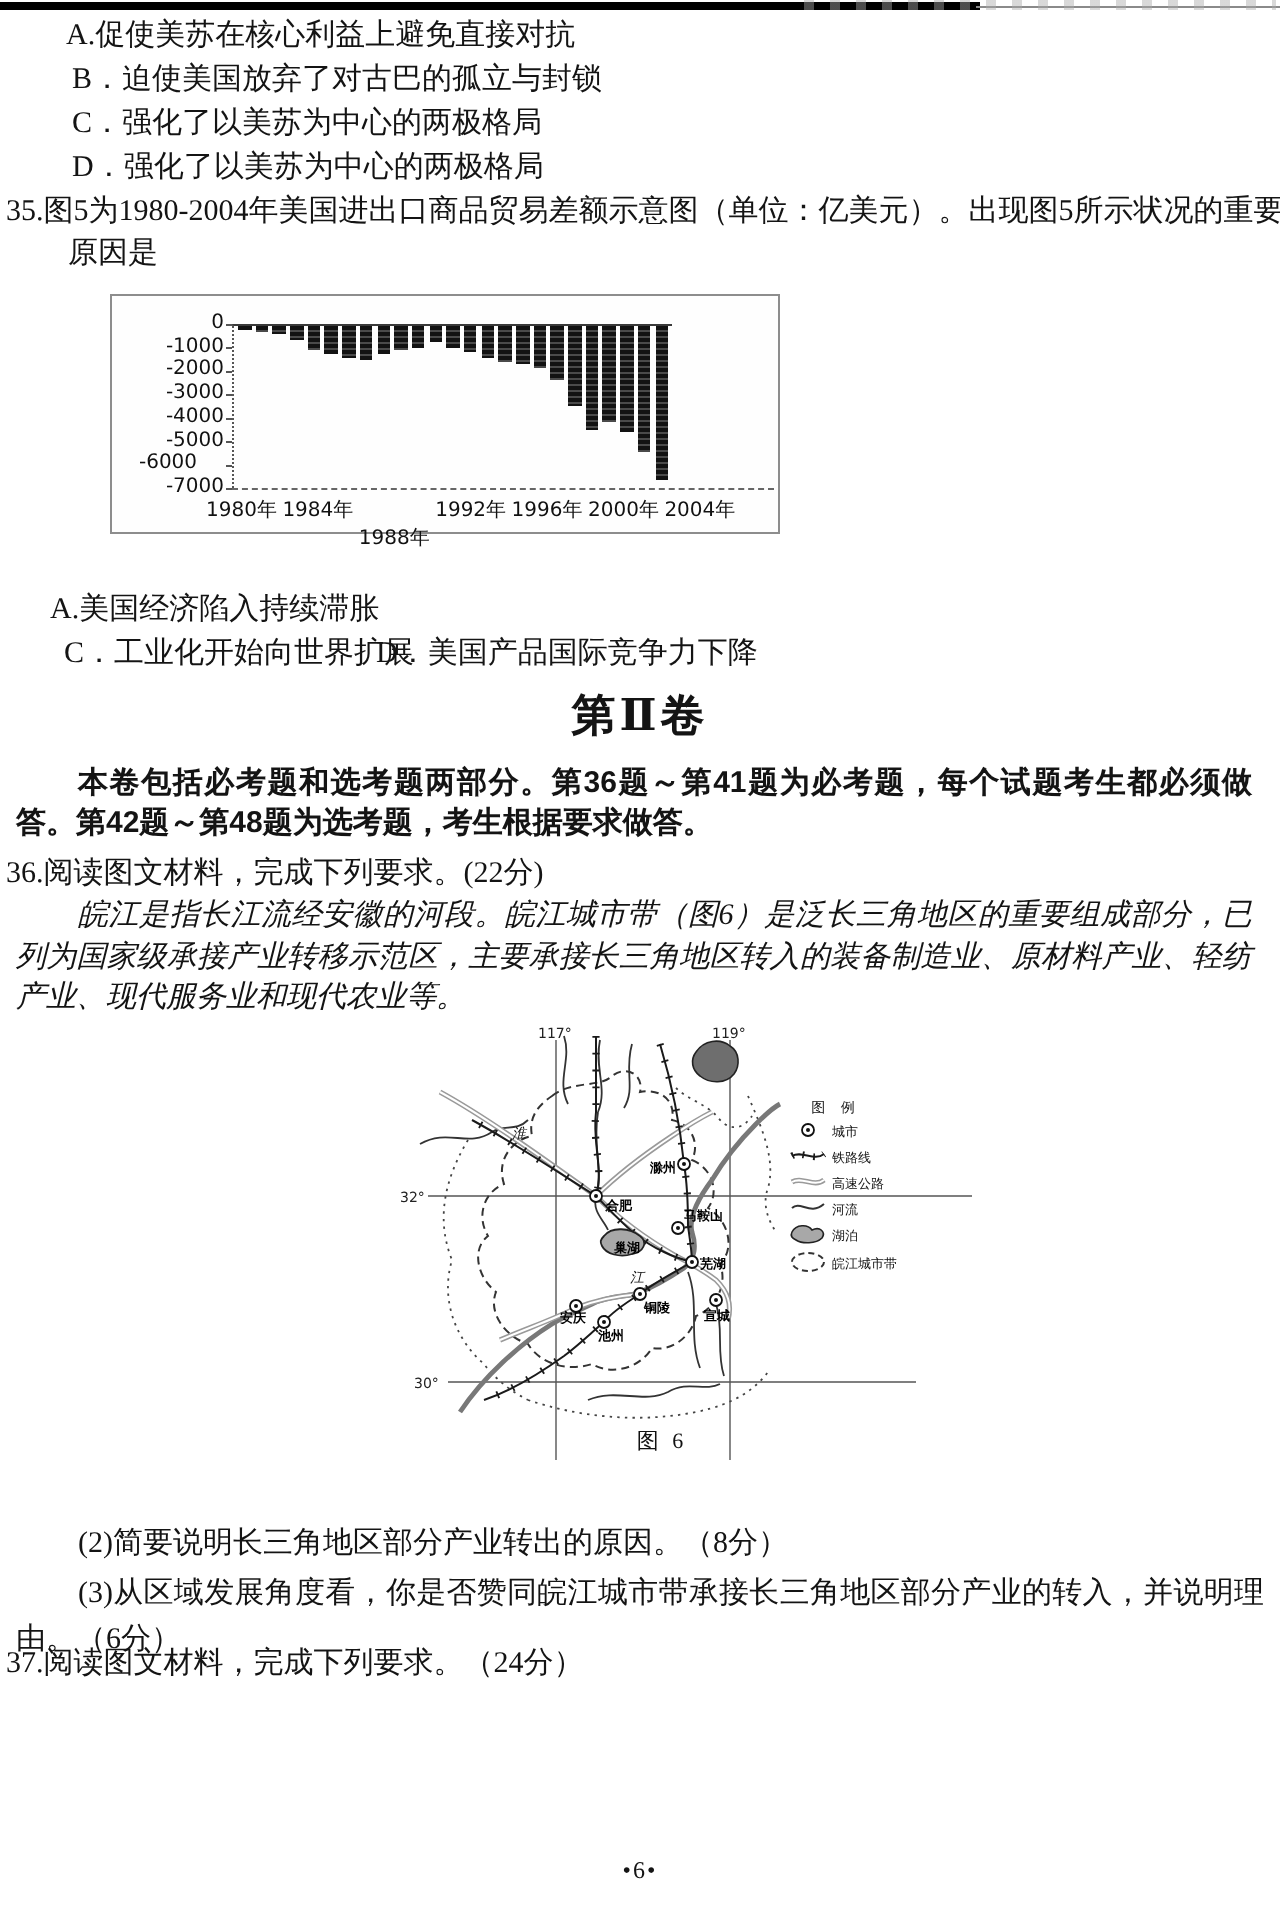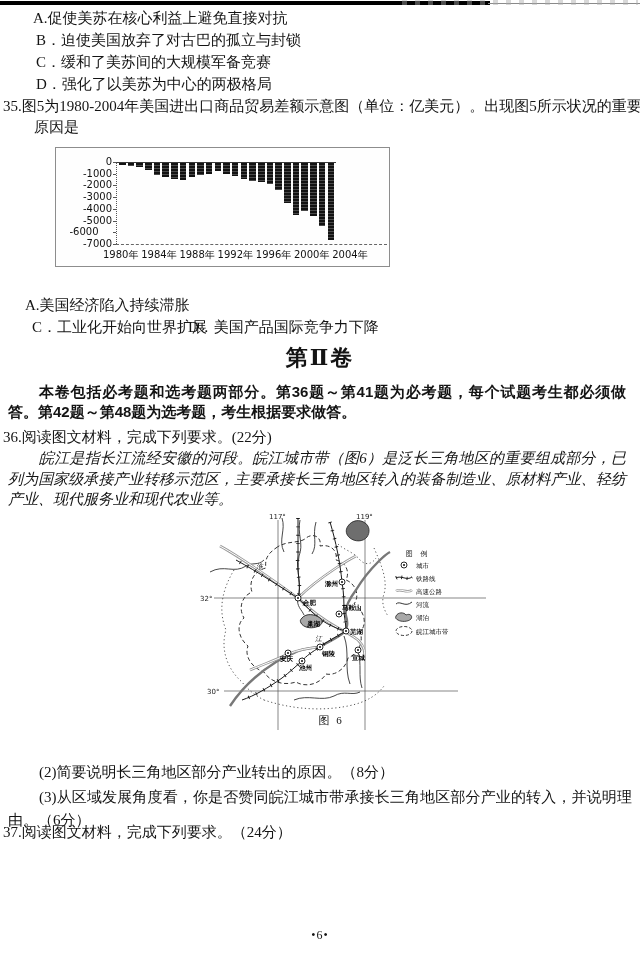--- a/index.html
+++ b/index.html
@@ -44,21 +44,21 @@
 <body>
 
 <div id="page">
 
   <div class="abs" id="toprule-l"></div>
   <div class="abs" id="toprule-r"></div>
   <div class="abs" id="remnant"></div>
 
   <div class="abs ln" style="left:33px;top:8px">A.促使美苏在核心利益上避免直接对抗</div>
   <div class="abs ln" style="left:36px;top:30px">B．迫使美国放弃了对古巴的孤立与封锁</div>
-  <div class="abs ln" style="left:36px;top:52px">C．缓和了美苏间的大规模军备竞赛</div>
+  <div class="abs ln" style="left:36px;top:52px">C．强化了以美苏为中心的两极格局</div>
   <div class="abs ln" style="left:36px;top:74px">D．强化了以美苏为中心的两极格局</div>
 
   <div class="abs hang" style="left:3px;top:96px;width:614px">35.图5为1980-2004年美国进出口商品贸易差额示意图（单位：亿美元）。出现图5所示状况的重要原因是</div>
 
   <div class="abs" id="fig5">
     <div id="fig5-ticks"></div>
     <div id="fig5-yaxis">
         <span class="ylab" style="top: 8px;">0</span>
         <span class="ylab" style="top: 19.7143px;">-1000</span>
         <span class="ylab" style="top: 31.4286px;">-2000</span>
@@ -92,21 +92,21 @@
         <div class="bar" style="height: 51.5px;"></div>
         <div class="bar" style="height: 48px;"></div>
         <div class="bar" style="height: 52.7px;"></div>
         <div class="bar" style="height: 63.3px;"></div>
         <div class="bar" style="height: 77.3px;"></div>
       </div>
     <div id="fig5-base"></div>
     <div id="fig5-xaxis">
         <span class="xlab" style="left: 47px;">1980年</span>
         <span class="xlab" style="left: 85.2px;">1984年</span>
-        <span class="xlab" style="left: 123.4px;">1988年</span>
+        <span class="xlab" style="left: 123.4px; margin-top: 14px;">1988年</span>
         <span class="xlab" style="left: 161.6px;">1992年</span>
         <span class="xlab" style="left: 199.8px;">1996年</span>
         <span class="xlab" style="left: 238px;">2000年</span>
         <span class="xlab" style="left: 276.2px;">2004年</span>
       </div>
   </div>
 
   <div class="abs ln" style="left:25px;top:295px">A.美国经济陷入持续滞胀</div>
   <div class="abs ln" style="left:32px;top:317px">C．工业化开始向世界扩展</div>
   <div class="abs sec-title" style="left:0;top:343px;width:640px;text-align:center">第Ⅱ卷</div>

